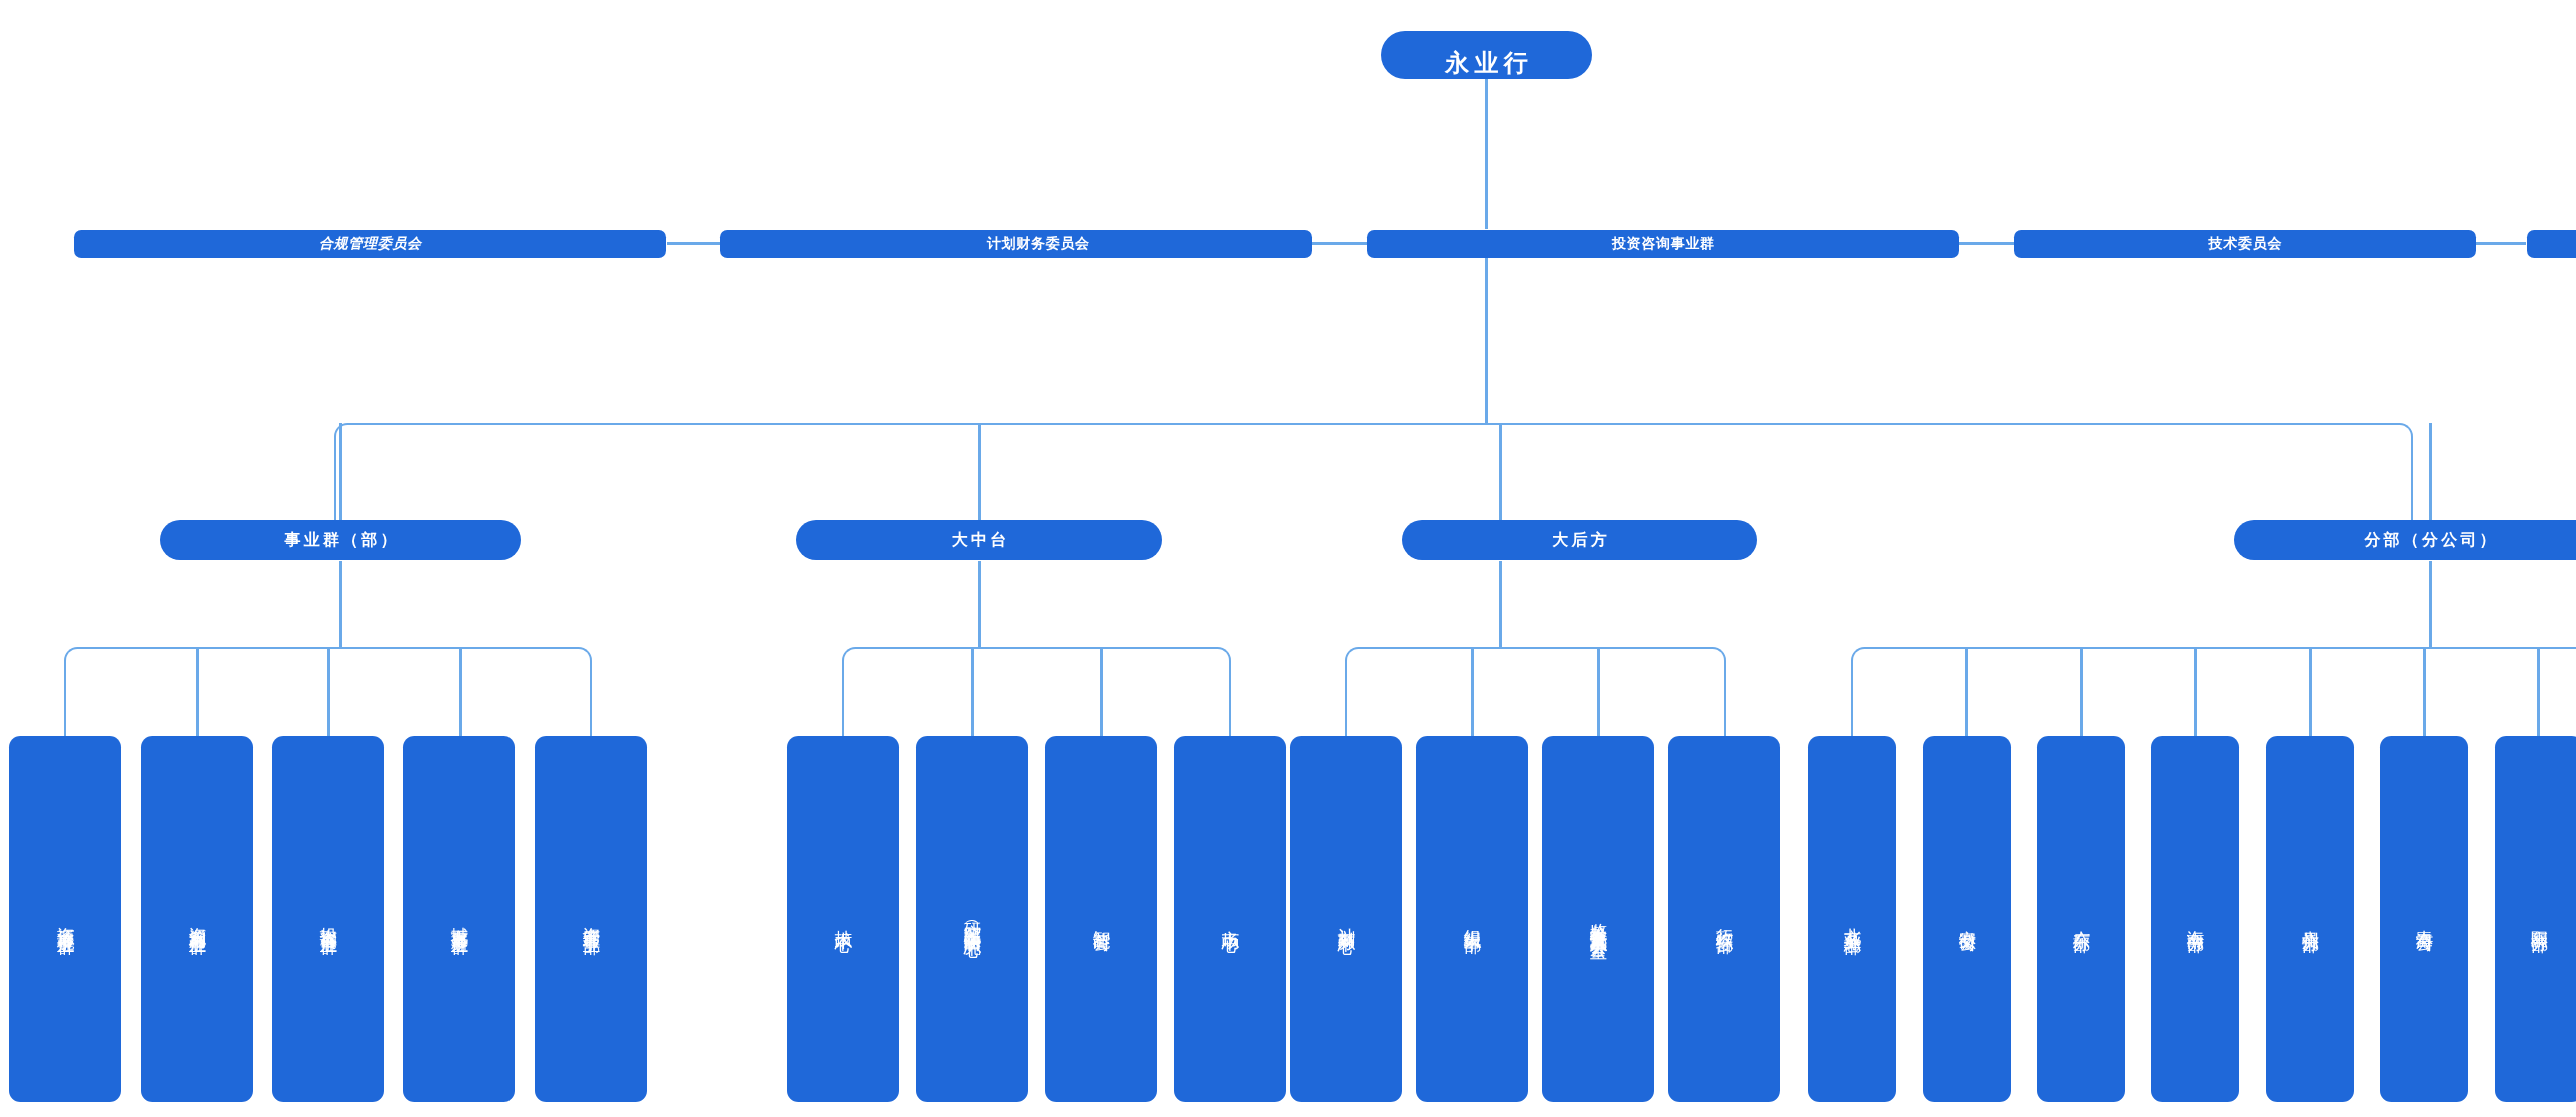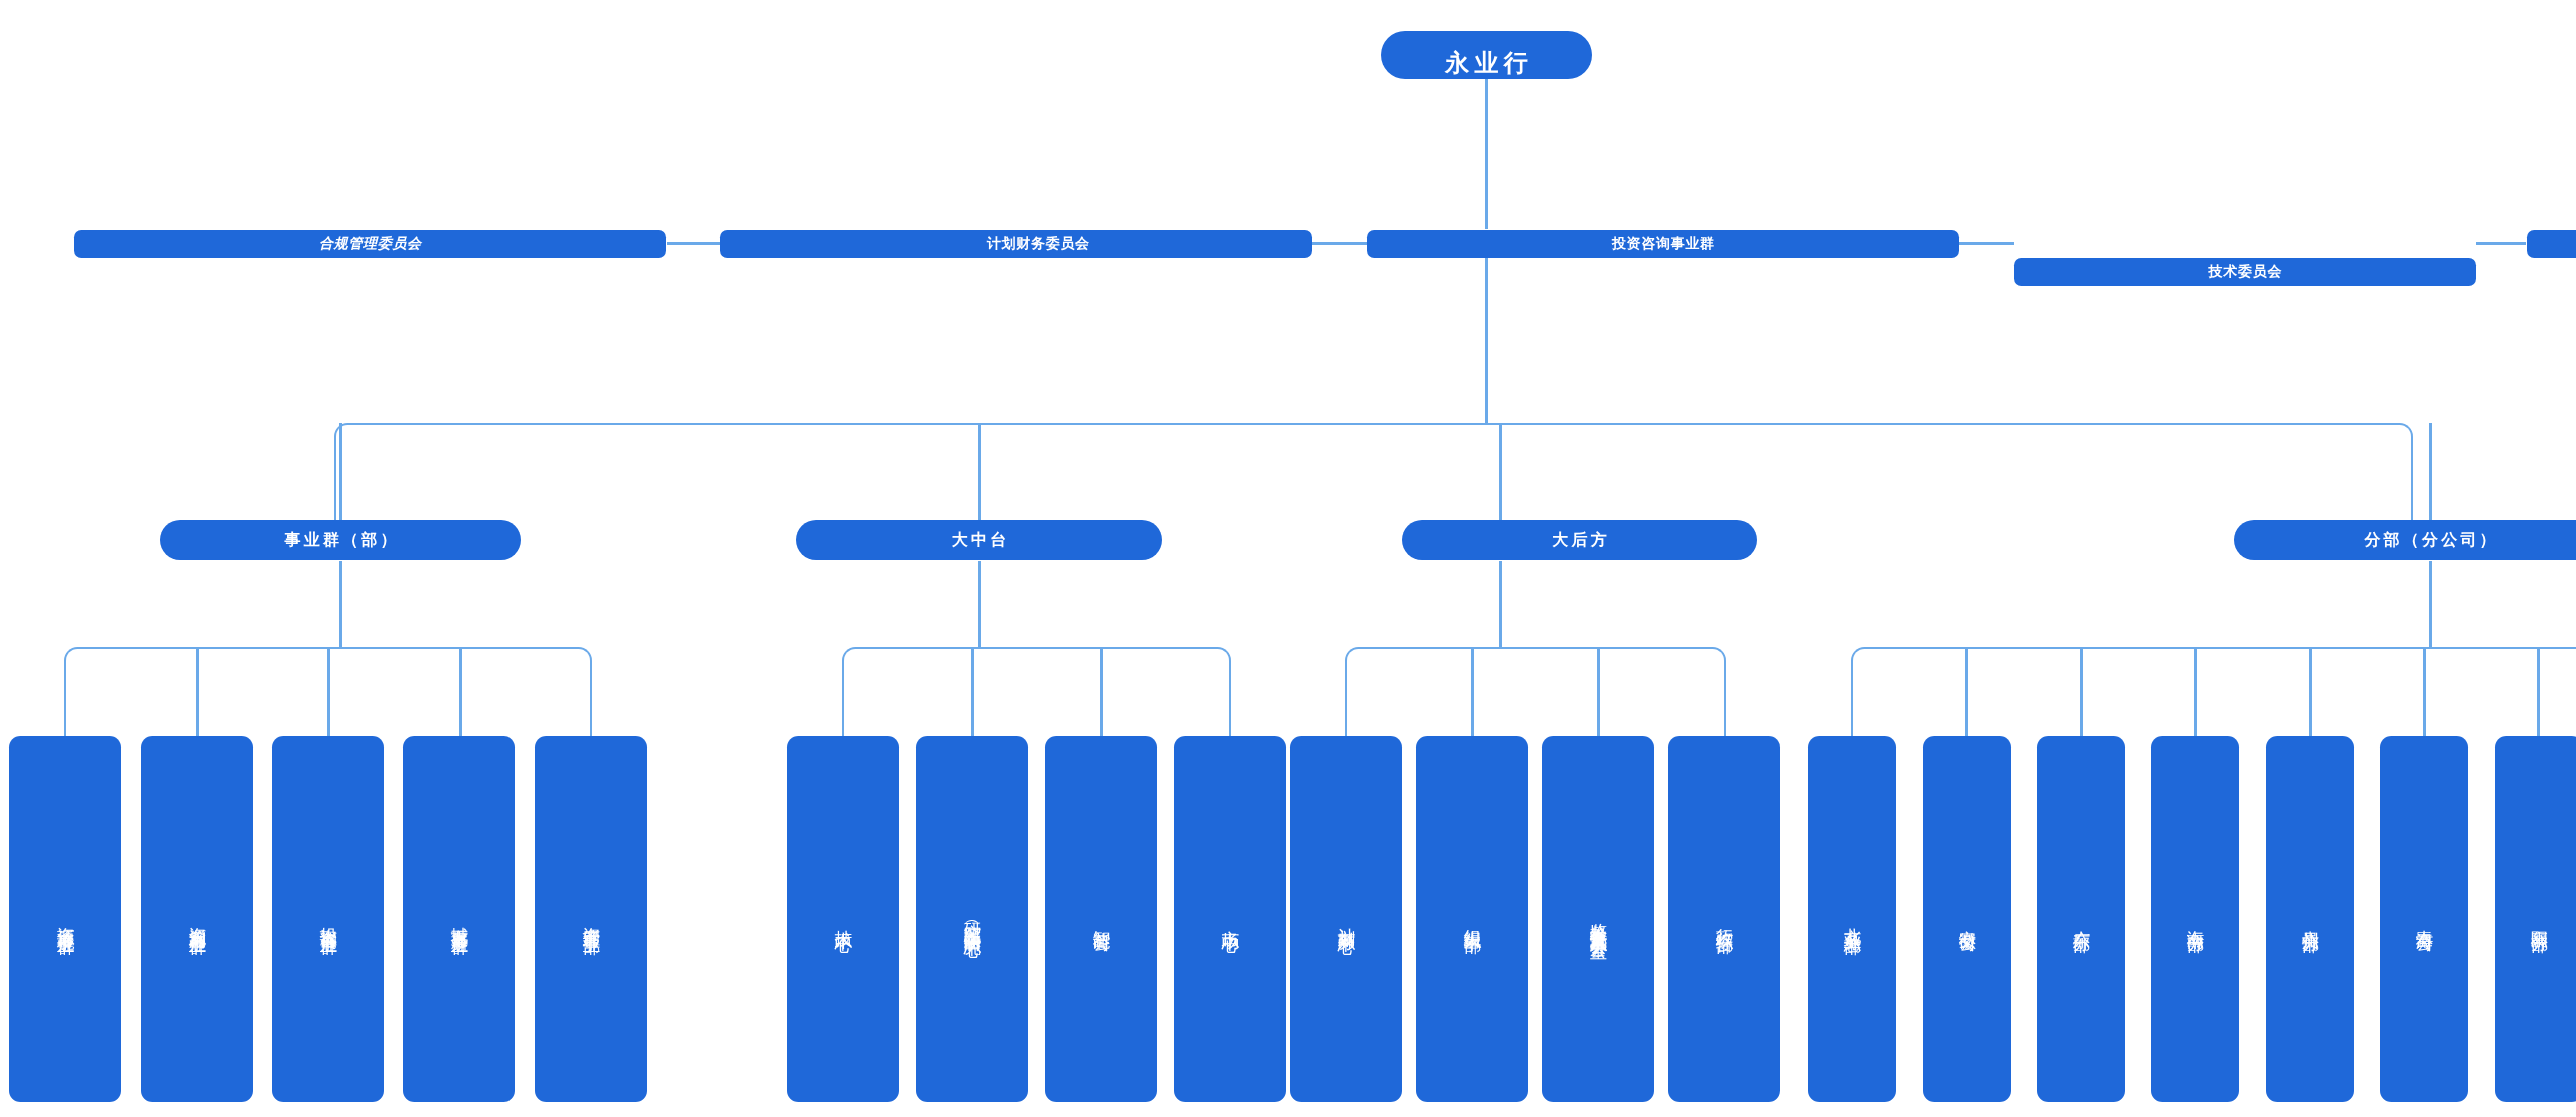--- a/index.html
+++ b/index.html
@@ -111,21 +111,21 @@
       </div>
       <div class="hline" style="left: 667px; width: 53px; top: 242px;"></div>
       <div class="node committee" style="left: 720px; width: 592px; padding-left: 44px;">
         <span>计划财务委员会</span>
       </div>
       <div class="hline" style="left: 1312px; width: 55px; top: 242px;"></div>
       <div class="node committee" style="left: 1367px; width: 592px;">
         <span>投资咨询事业群</span>
       </div>
       <div class="hline" style="left: 1959px; width: 55px; top: 242px;"></div>
-      <div class="node committee" style="left: 2014px; width: 462px; margin-top: 28px;">
+      <div class="node committee" style="left: 2014px; width: 462px;">
         <span>技术委员会</span>
       </div>
       <div class="hline" style="left: 2476px; width: 50px; top: 242px;"></div>
       <div class="node committee" style="left: 2527px; width: 462px;"></div>
     </div>
 
   <div id="division-layer">
       <div class="node level2" style="left: 160px; width: 361px;">
         <span>事业群（部）</span>
       </div>

